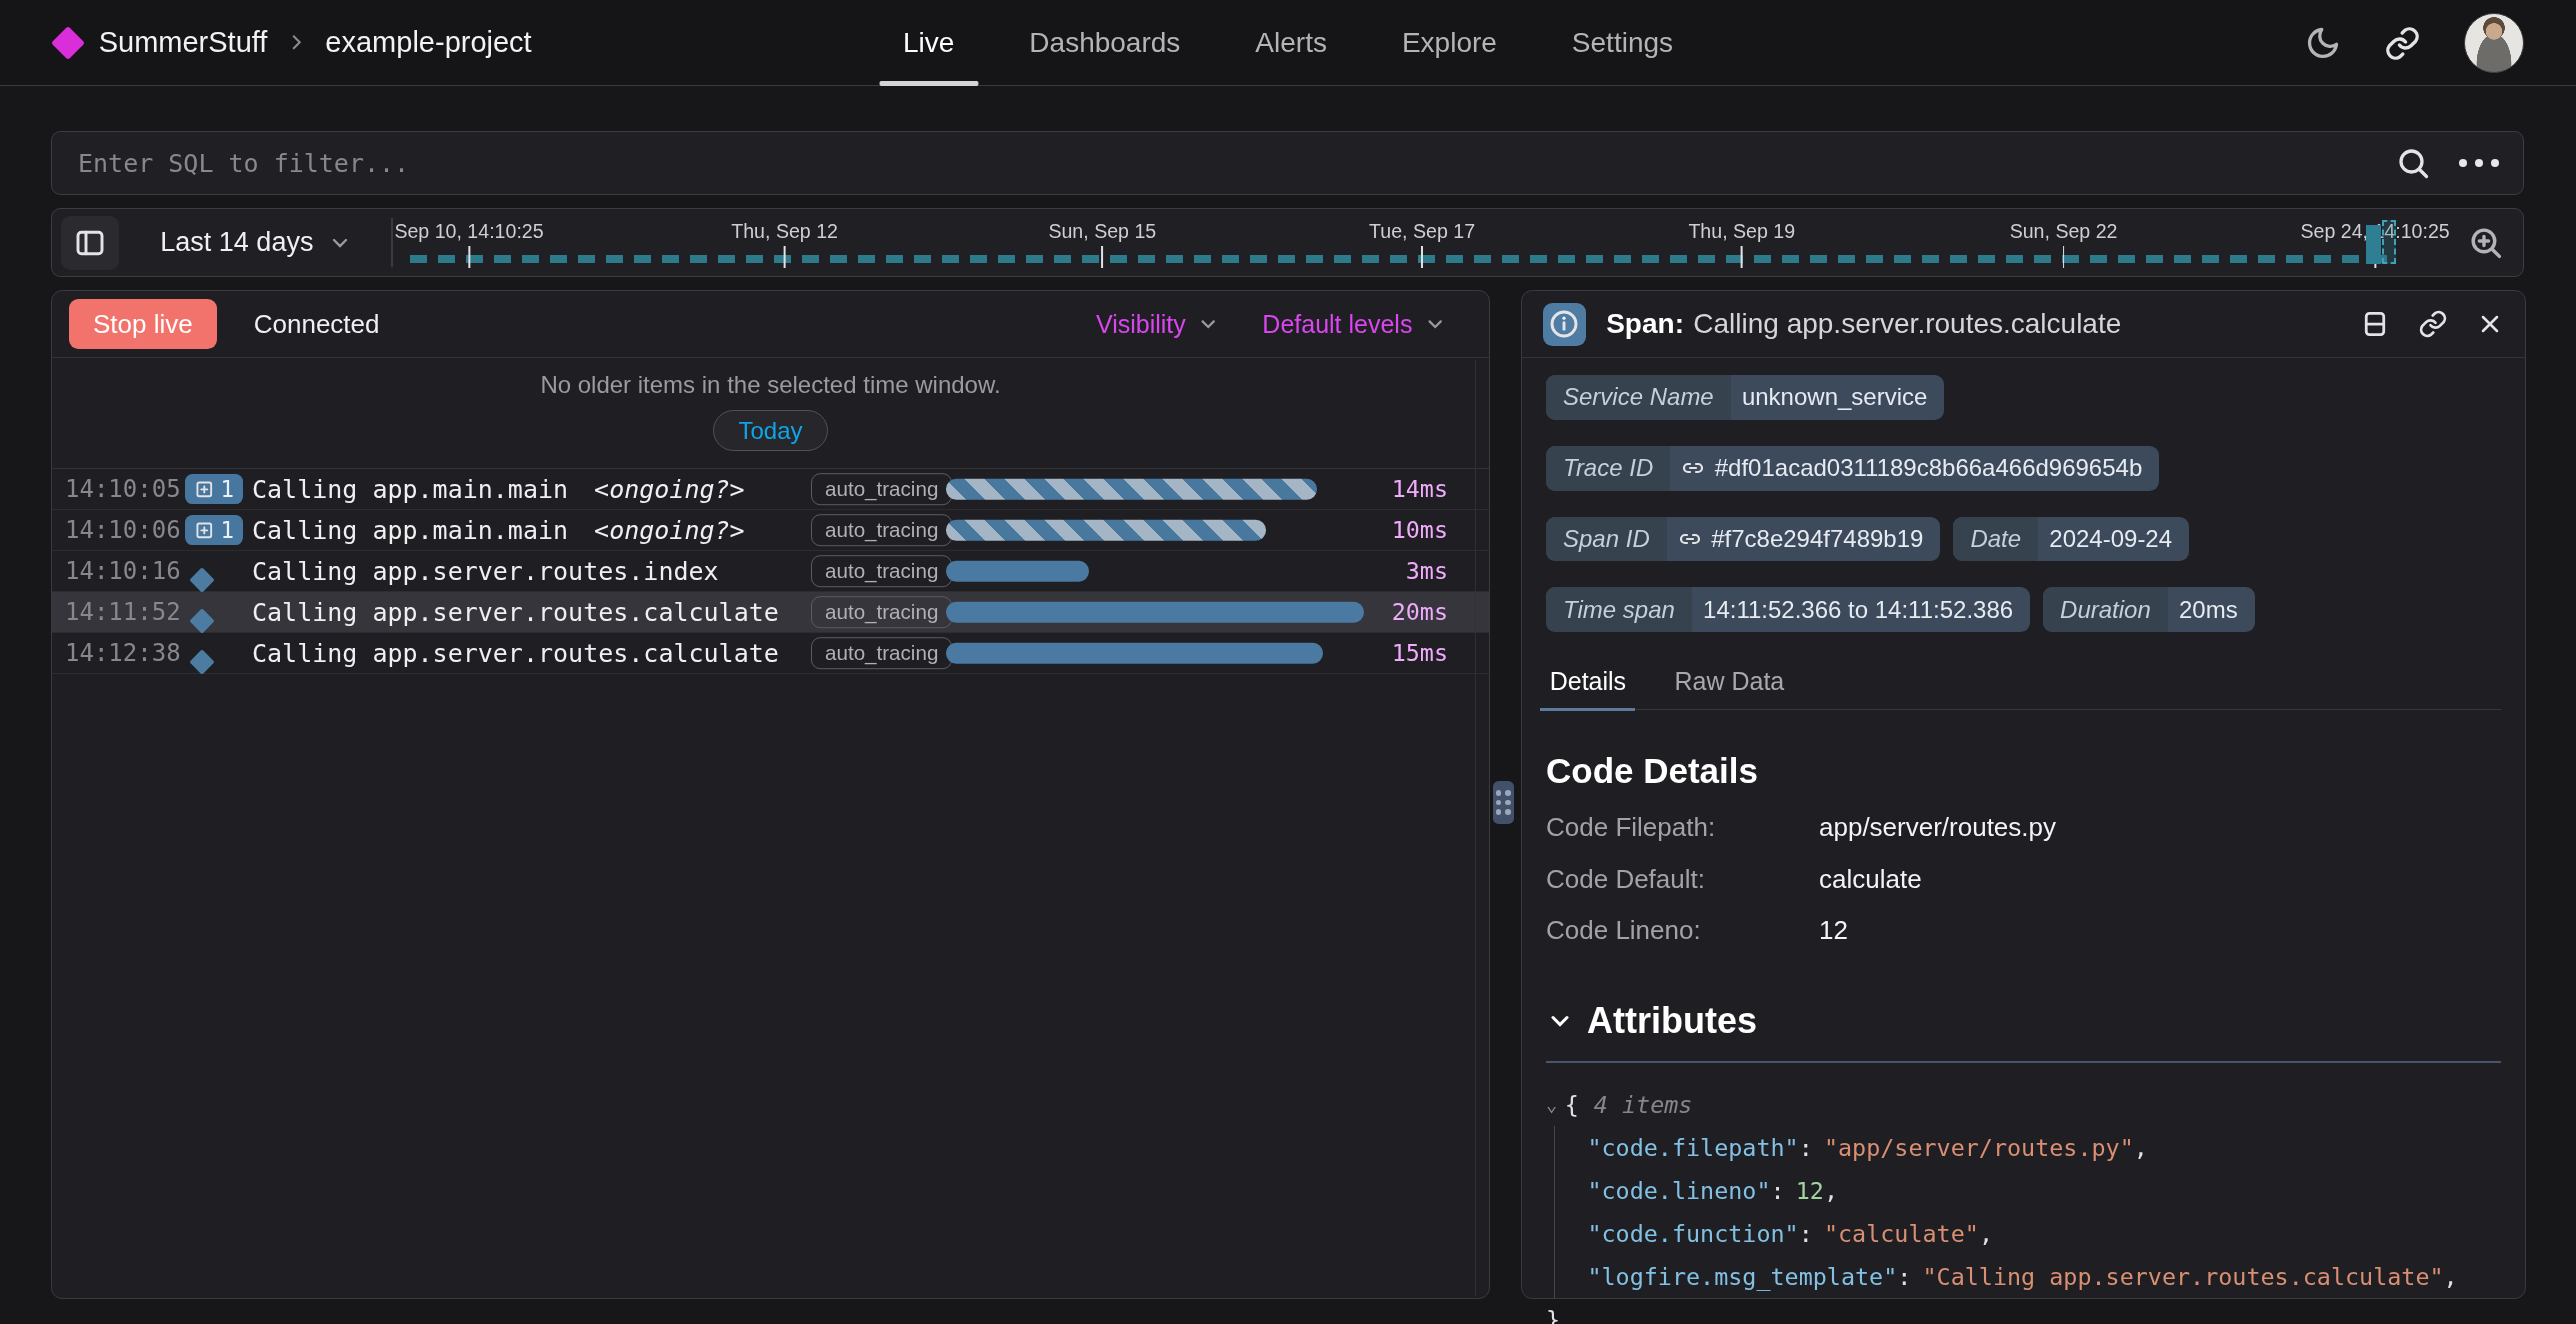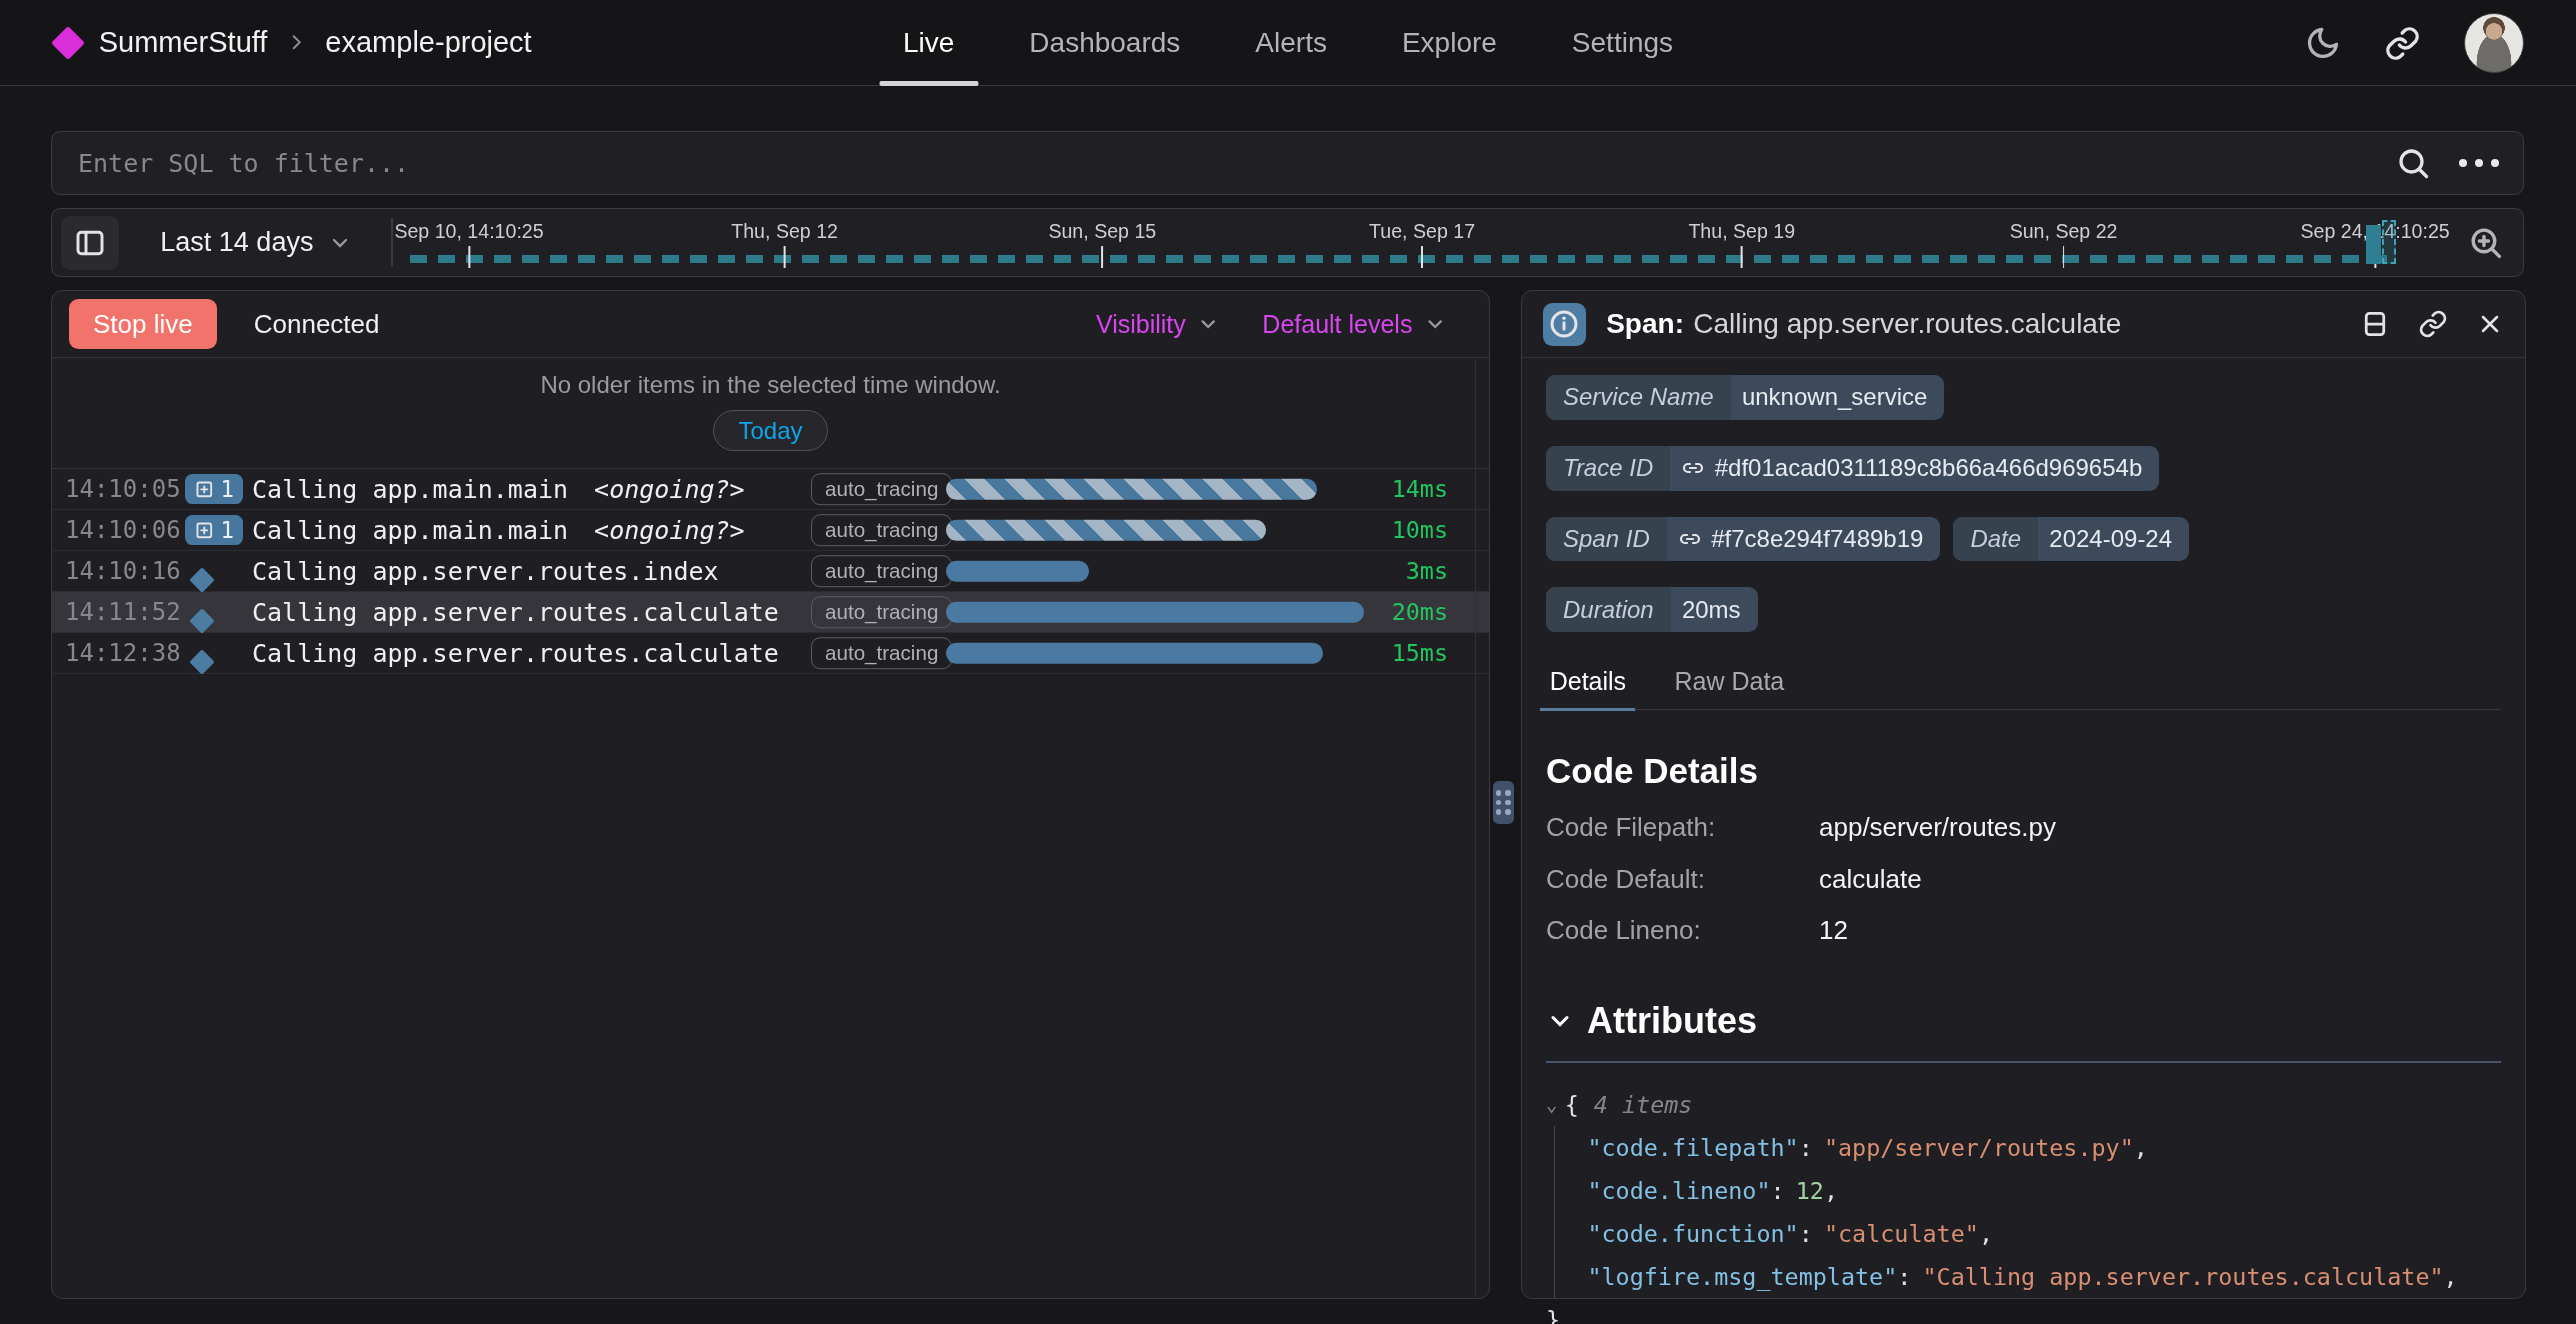--- a/index.html
+++ b/index.html
@@ -101,21 +101,21 @@
             font-size:25px; color:#f0f0f2; white-space:nowrap; }
   .lr-suffix { font-style:italic; margin-left:26px; }
   .lr-tag { position:absolute; left:759px; top:50%; transform:translateY(-50%);
             border:1.9px solid #5c5c62; border-radius:9.3px; color:#b0b0b6;
             font-family:"Liberation Sans", sans-serif; font-size:20.6px; padding:2.8px 13px; }
   .lr-bartrack { position:absolute; left:894px; top:50%; transform:translateY(-50%);
                  width:449px; height:20.6px; }
   .bar { height:20.6px; border-radius:10.3px; background:#4a7aa2; }
   .bar.striped { background:repeating-linear-gradient(45deg,#a4b5c5 0 14px,#49789f 14px 28px); }
   .lr-dur { position:absolute; right:41px; top:50%; transform:translateY(-50%);
-            font-size:23.4px; color:#22c55e; }
+            font-size:23.4px; color:#f0abfc; }
   .scroll-gutter { position:absolute; right:13px; top:69px; bottom:1.9px; width:0.9px; background:#303035; }
 
   
   .span-header { height:67px; display:flex; align-items:center; border-bottom:1.9px solid #333338; padding:0 20.6px; }
   .info-badge { width:43px; height:43px; border-radius:9.3px; background:#4e7ca3;
                 display:flex; align-items:center; justify-content:center; }
   .span-title { margin-left:20.6px; font-size:28px; color:#d6d6da; white-space:nowrap;
                 overflow:hidden; text-overflow:ellipsis; flex:1; }
   .span-title b { color:#ffffff; margin-right:9.3px; }
   .span-actions { display:flex; align-items:center; gap:28px; }
@@ -418,20 +418,24 @@
             </svg>
           <span>#f7c8e294f7489b19</span>
         </span>
       </span>
       <span class="pill">
         <span class="pl">Date</span>
         <span class="pv">2024-09-24</span>
       </span>
       <span class="pill" style="flex-basis: 100%; background: transparent; height: 0px; margin: -6.5px 0px;"></span>
       <span class="pill">
+        <span class="pl">Time span</span>
+        <span class="pv">14:11:52.366 to 14:11:52.386</span>
+      </span>
+      <span class="pill">
         <span class="pl">Duration</span>
         <span class="pv">20ms</span>
       </span>
     </div>
 
     <div class="tabs">
       <span class="tab active">Details</span>
       <span class="tab">Raw Data</span>
     </div>
 

